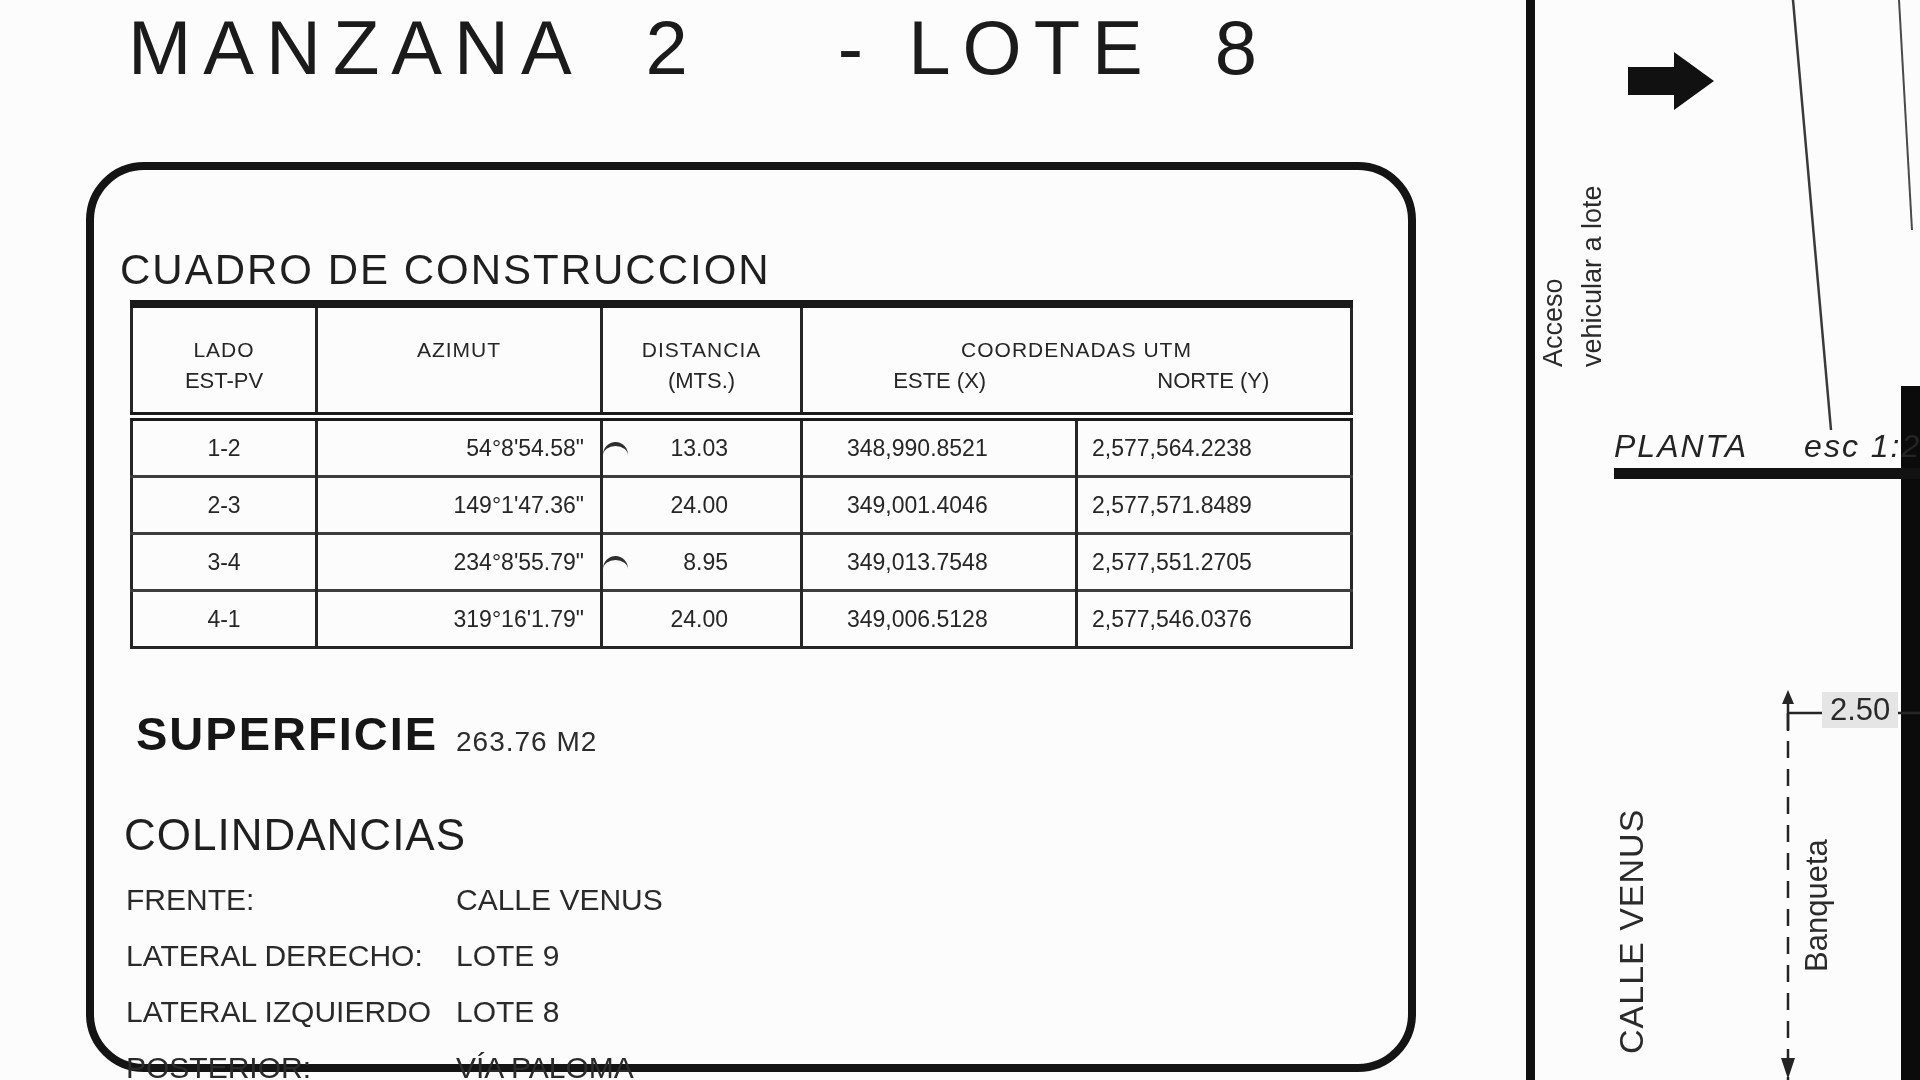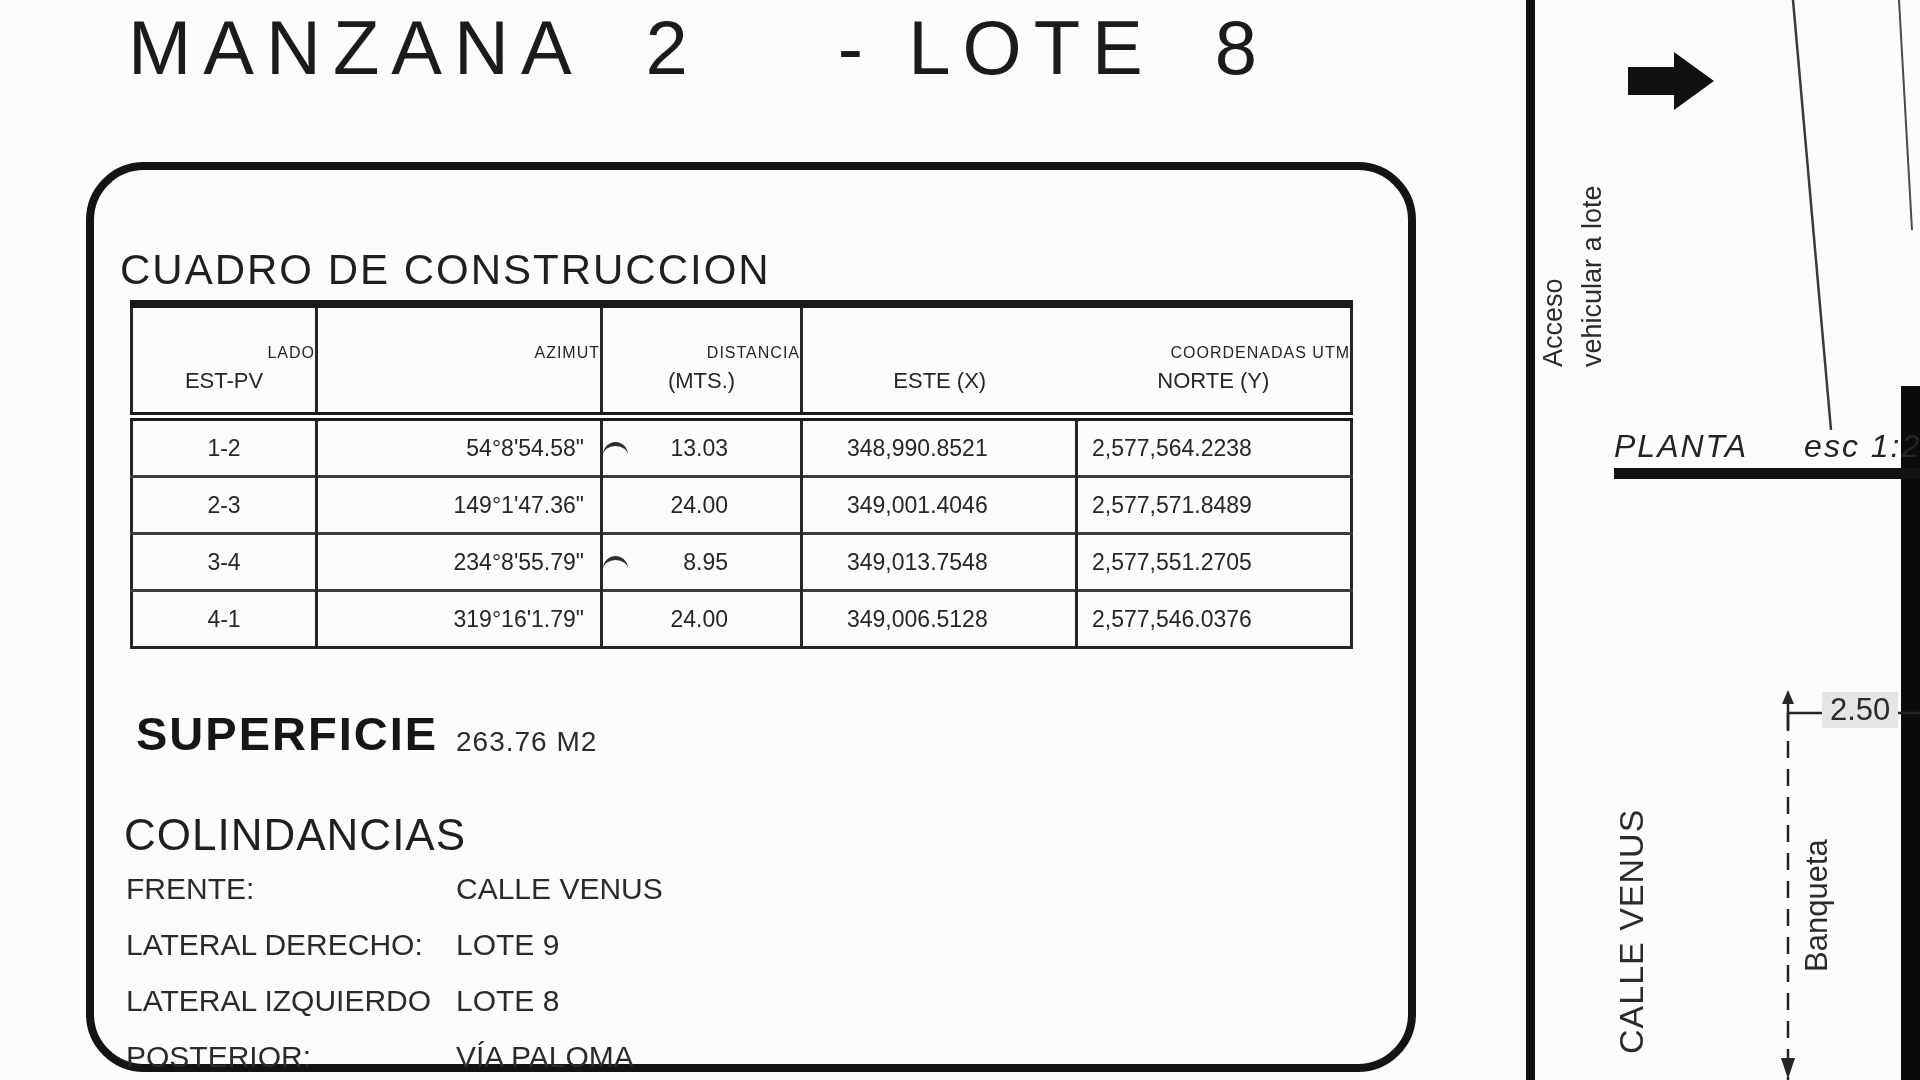--- a/index.html
+++ b/index.html
@@ -26,40 +26,40 @@
     position:absolute;left:120px;top:246px;font-size:42px;letter-spacing:2px;color:#1f1f1f;white-space:nowrap;text-align:right;
   }
   
   .ctable{
     position:absolute;left:130px;top:300px;width:1220px;
     border-collapse:collapse;table-layout:fixed;color:#262626;
     border:3px solid #262626;border-top:8px solid #1a1a1a;
   }
   .ctable td{padding:0;}
   .bl{border-left:3px solid #262626;}
-  .h1 td{height:54px;vertical-align:bottom;text-align:right;font-size:16px;padding-bottom:2px;letter-spacing:1px;}
+  .h1 td{height:54px;vertical-align:bottom;text-align:center;font-size:21px;padding-bottom:2px;letter-spacing:1px;}
   .h2 td{height:44px;vertical-align:top;text-align:center;font-size:22px;padding-top:4px;border-bottom:9px double #1a1a1a;margin-top:18px;}
   .subcoords{display:flex;}
   .subcoords span{flex:1;text-align:center;}
   .b td{height:54px;font-size:23px;}
   .b + .b td{border-top:3px solid #3d3d3d;}
   .lado{text-align:center;}
   .az{text-align:right;padding-right:16px !important;}
   .este{padding-left:44px !important;}
   .norte{padding-left:14px !important;}
   .dist{display:flex;align-items:center;gap:20px;}
   .dval{width:80px;text-align:right;}
   .arc{width:25px;height:9px;border-top:4px solid #2e2e2e;border-radius:50% 50% 0 0 / 100% 100% 0 0;}
   .arc.hid{visibility:hidden;}
   
   .superficie{position:absolute;left:136px;top:706px;font-size:47px;font-weight:700;letter-spacing:2px;color:#161616;}
   .superficie-val{position:absolute;left:456px;top:726px;font-size:28px;letter-spacing:1px;color:#2c2c2c;}
   .colind-heading{position:absolute;left:124px;top:810px;font-size:44px;letter-spacing:1px;color:#1f1f1f;}
   .colind-list{position:absolute;left:126px;top:872px;width:720px;font-size:30px;color:#2a2a2a;}
-  .colind-row{display:flex;height:56px;}
+  .colind-row{display:flex;height:56px;align-items:center;}
   .c-label{width:330px;}
   
   .divider{position:absolute;left:1526px;top:0;width:9px;height:1080px;background:#101010;}
   .plan-svg{position:absolute;left:0;top:0;pointer-events:none;}
   .access-arrow{position:absolute;left:1628px;top:50px;}
   .rot{position:absolute;transform-origin:0 100%;transform:rotate(-90deg);white-space:nowrap;color:#2b2b2b;}
   .access-label{left:1612px;top:289px;font-size:27px;line-height:39px;height:78px;}
   .street-label{left:1652px;top:1012px;font-size:34px;line-height:42px;height:42px;letter-spacing:1px;}
   .sidewalk-label{left:1836px;top:934px;font-size:31px;line-height:38px;height:38px;}
   .planta{position:absolute;left:1614px;top:428px;display:flex;gap:56px;font-size:32px;letter-spacing:2px;color:#242424;white-space:nowrap;font-style:italic;}

